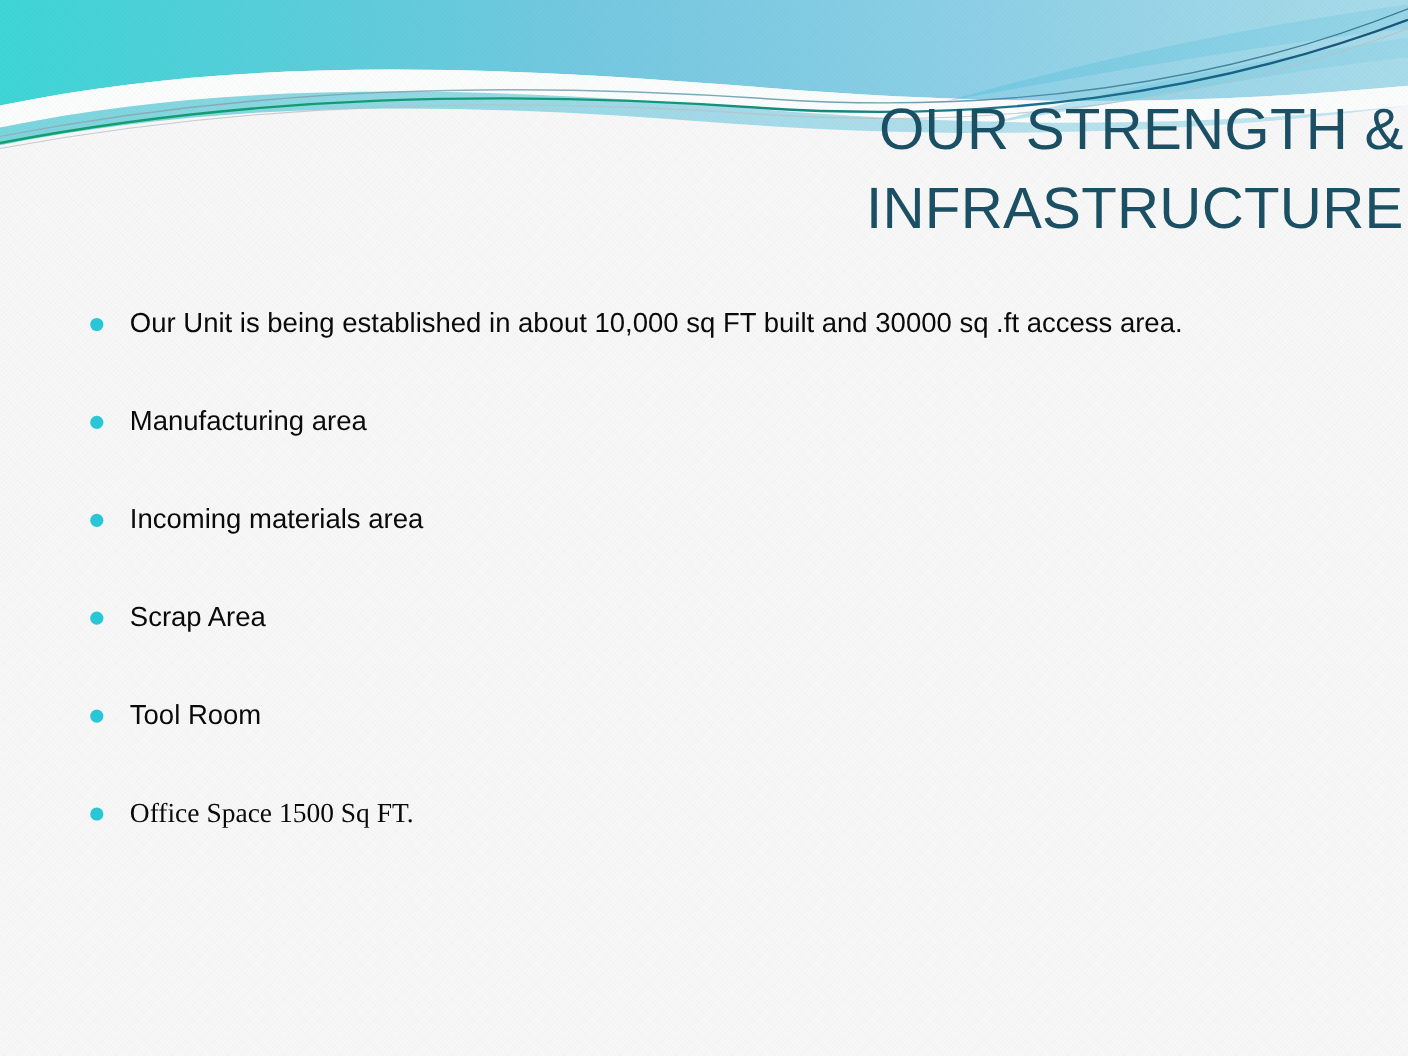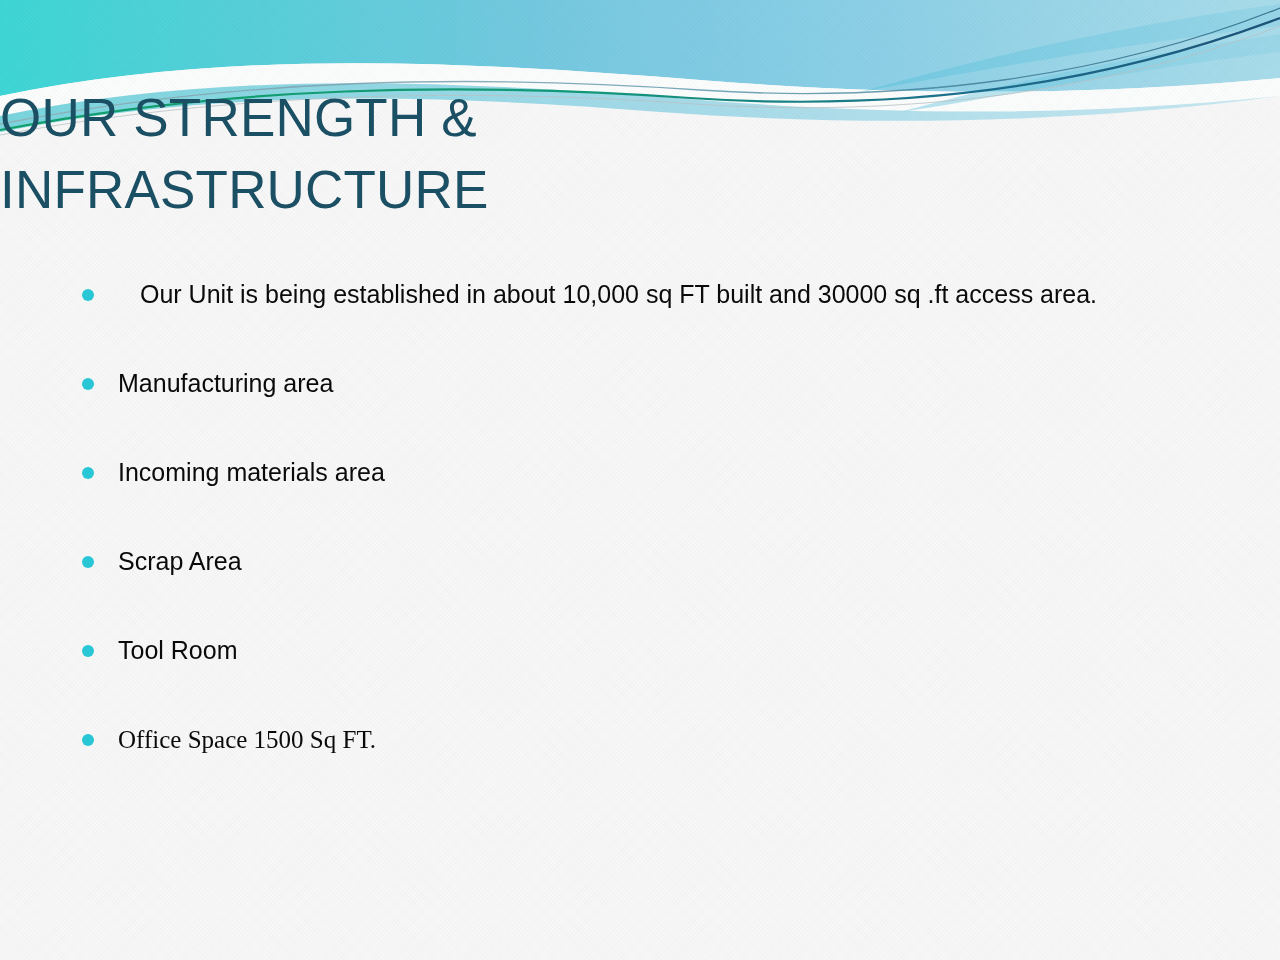--- a/index.html
+++ b/index.html
@@ -48,21 +48,21 @@
     z-index: 1;
   }
   .header-wave svg { display: block; width: 1280px; height: 230px; }
 
   
   .title-block {
     position: absolute;
     top: 82px;
     left: 0;
     width: 1276px;
-    text-align: left;
+    text-align: right;
     z-index: 4;
   }
   .slide-title {
     color: #1b4f63;
     font-family: "Liberation Sans", sans-serif;
     font-size: 53px;
     font-weight: 400;
     line-height: 72px;
     letter-spacing: 0.2px;
   }
@@ -96,21 +96,20 @@
     width: 12px;
     height: 12px;
     border-radius: 50%;
     background: #29c7d6;
   }
   .bullet-text { display: block; }
 
   
   .bullet-item.wrap .bullet-text {
     max-width: 1040px;
-    margin-left: 22px;
   }
 </style>
 </head>
 <body>
 
 <div class="slide">
 
   <div class="header-wave">
     <svg viewBox="0 0 1280 230" preserveAspectRatio="none" xmlns="http://www.w3.org/2000/svg">
       <defs>

